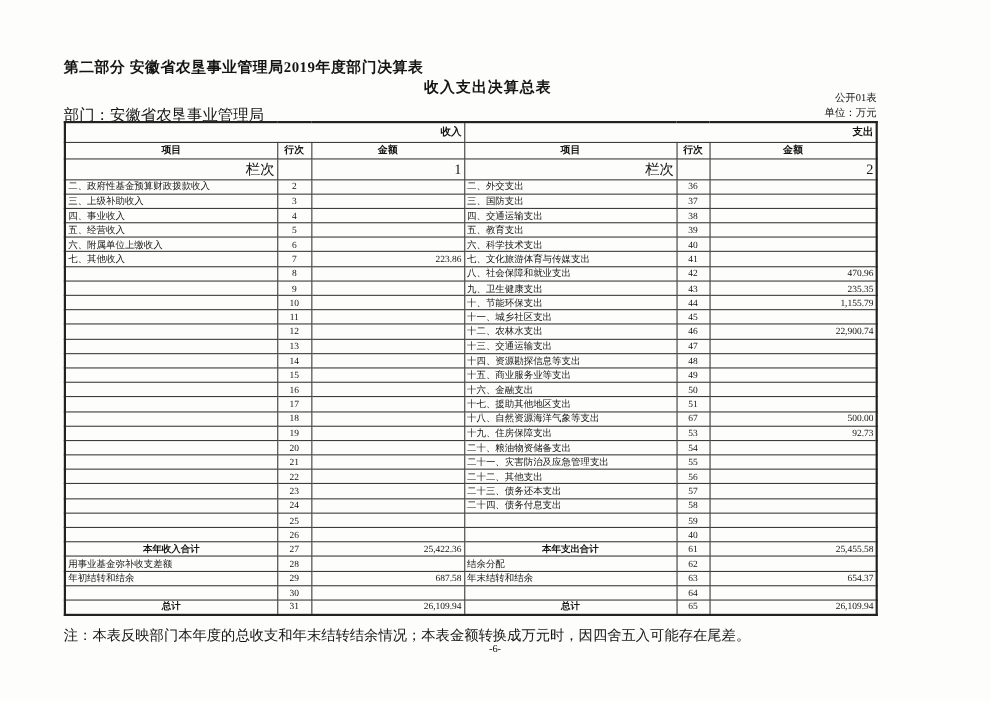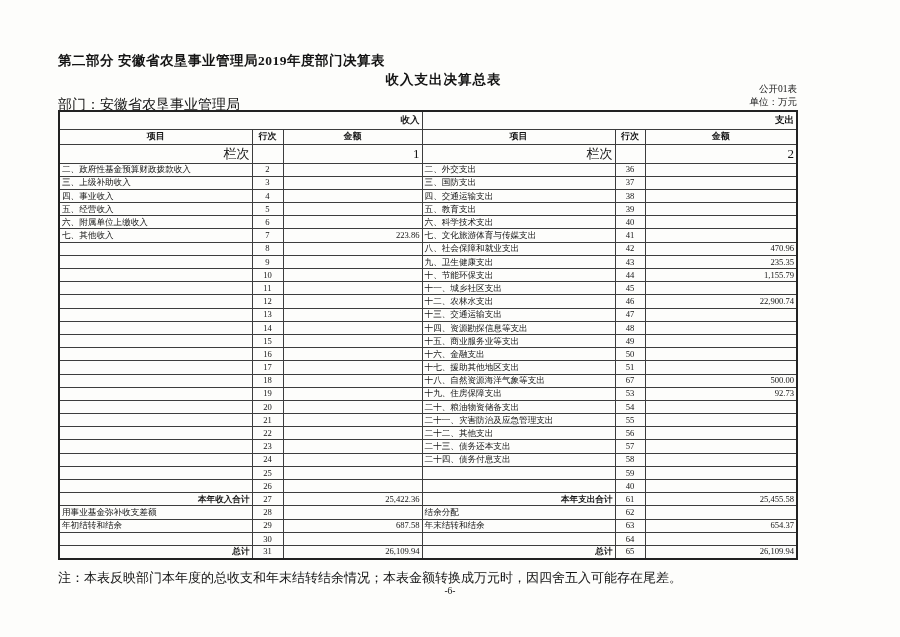--- a/index.html
+++ b/index.html
@@ -40,21 +40,21 @@
   }
   tr.band-row{height:18px;}
   tr.band-row th{font-size:9.5px;font-weight:bold;text-align:right;}
   tr.head-row{height:15px;}
   tr.head-row th{font-size:9px;font-weight:bold;text-align:center;}
   tr.index-row{height:14px;}
   tr.index-row td{font-size:13px;text-align:right;}
   tbody tr{height:13.2px;}
   tbody td{font-size:8.6px;line-height:1;}
   td.item{text-align:left;padding-left:3px;}
-  td.item.sum{text-align:right;font-weight:bold;}
+  td.item.sum{text-align:center;font-weight:bold;}
   td.line{text-align:center;}
   td.amt{text-align:right;padding-right:3px;}
 
   .footnote{position:absolute;left:58px;top:569px;font-size:13px;white-space:nowrap;}
   .page-number{position:absolute;left:0;top:586px;width:900px;text-align:center;font-size:9.5px;}
 </style>
 </head>
 <body>
 
 <div class="page">

